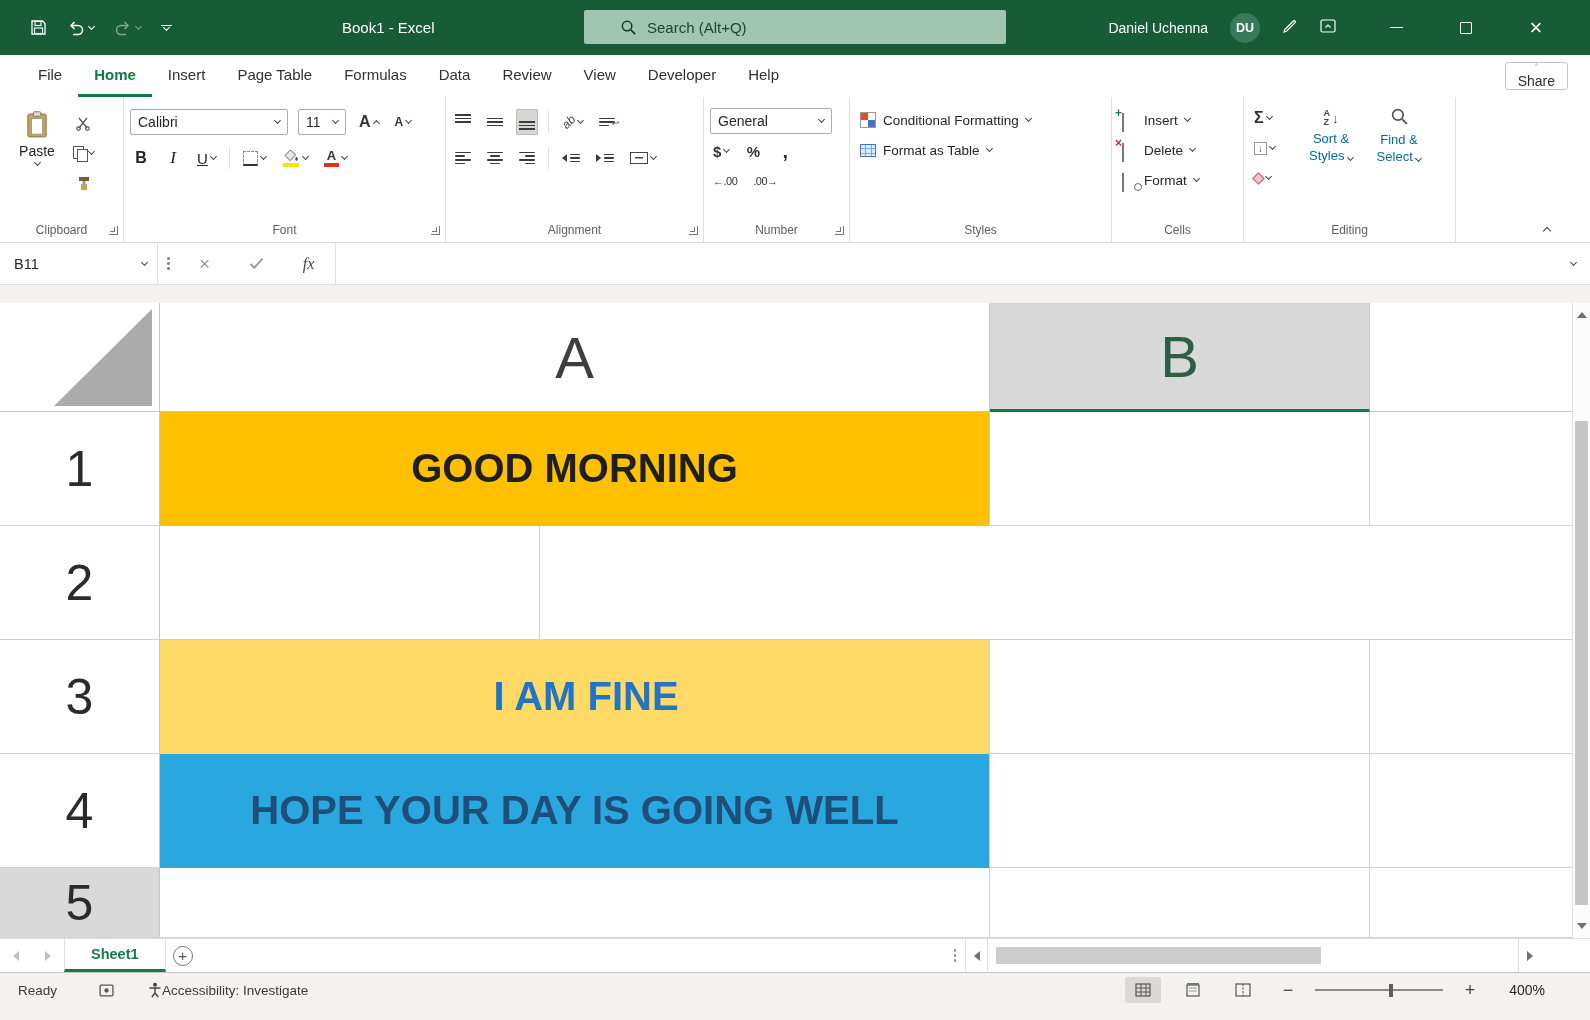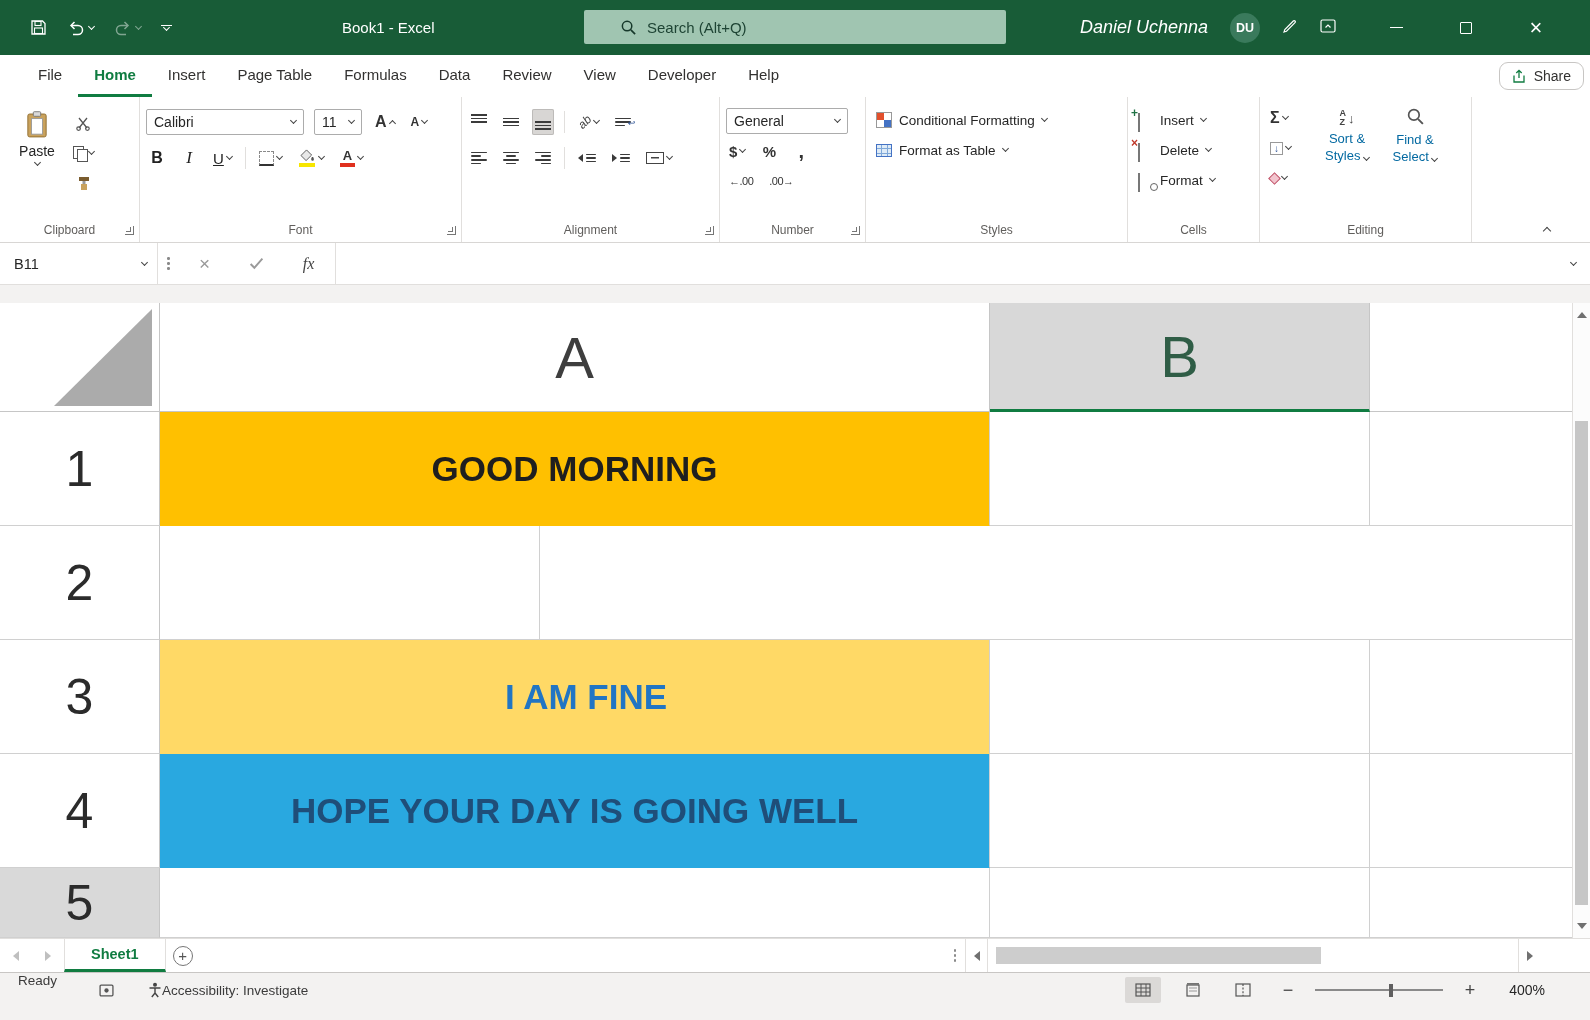--- a/index.html
+++ b/index.html
@@ -16,48 +16,48 @@
   .chv.up{transform:rotate(225deg);margin-top:3px;}
   .chv.sm{width:5px;height:5px;}
   .qa-custom{display:flex;flex-direction:column;align-items:center;gap:2px;}
   .qa-custom .bar{width:11px;height:1.4px;background:#fff;}
   .doc-title{position:absolute;left:342px;top:0;height:55px;display:flex;align-items:center;font-size:15px;color:#fff;}
   .searchbox{position:absolute;left:50%;top:10px;transform:translateX(-50%);width:422px;height:34px;background:#A0C5B1;border-radius:2px;display:flex;align-items:center;color:#16382A;}
   .searchbox svg{margin-left:36px;flex:none;}
   .searchbox input{flex:1;height:100%;border:none;outline:none;background:transparent;font-size:15px;color:#16382A;padding-left:10px;font-family:"Liberation Sans",sans-serif;}
   .searchbox input::placeholder{color:#1E4434;opacity:1;}
   .tb-right{margin-left:auto;display:flex;align-items:center;gap:22px;padding-right:26px;}
-  .user-name{font-size:18px;font-style:italic;}
+  .user-name{font-size:14px;}
   .avatar{width:30px;height:30px;border-radius:50%;background:#3A7A5C;display:flex;align-items:center;justify-content:center;font-size:12.5px;font-weight:700;color:#fff;}
   .win-group{display:flex;align-items:center;gap:14px;margin-left:10px;}
   .win-btn{width:56px;height:55px;display:flex;align-items:center;justify-content:center;}
   .min-glyph{width:13px;height:1.5px;background:#fff;}
   .max-glyph{width:12px;height:12px;border:1.4px solid #fff;border-radius:1px;}
   .close-glyph{font-size:22px;line-height:22px;color:#fff;font-weight:400;}
 
   
   .menubar{height:42px;background:#fff;display:flex;align-items:stretch;position:relative;flex:none;}
   .tabs{display:flex;margin-left:22px;}
   .mtab{display:flex;align-items:center;padding:0 16px;font-size:15px;color:#323130;border-bottom:3px solid transparent;cursor:default;}
   .mtab.active{color:#107C41;border-bottom-color:#107C41;font-weight:600;}
-  .share-btn{position:absolute;right:6px;top:7px;height:28px;display:flex;align-items:center;gap:7px;border:1px solid #C8C6C4;border-radius:9px;padding:0 12px;font-size:14px;color:#323130;background:#fff;}
+  .share-btn{position:absolute;right:22px;top:7px;height:28px;display:flex;align-items:center;gap:7px;border:1px solid #C8C6C4;border-radius:3px;padding:0 12px;font-size:14px;color:#323130;background:#fff;flex-direction:column;}
 
   
   .ribbon{height:146px;background:#fff;border-bottom:1px solid #D8D6D4;display:flex;flex:none;}
   .group{position:relative;border-right:1px solid #E1DFDD;padding:12px 6px 24px;flex:none;}
   .group-label{position:absolute;bottom:5px;left:0;right:0;text-align:center;font-size:12px;color:#605E5C;}
   .launcher{position:absolute;bottom:7px;right:5px;width:9px;height:9px;border-right:1.3px solid #767676;border-bottom:1.3px solid #767676;}
   .launcher::before{content:"";position:absolute;left:1px;top:1px;width:4px;height:4px;border-right:1.3px solid #767676;border-bottom:1.3px solid #767676;}
   .rrow{display:flex;align-items:center;gap:10px;height:26px;margin-bottom:10px;}
   .ibtn{height:26px;min-width:22px;display:flex;align-items:center;justify-content:center;gap:3px;border-radius:2px;padding:0 3px;}
   .ibtn.pressed{background:#D8D6D4;box-shadow:0 0 0 1px #BDBBB9 inset;}
   .combo{height:26px;border:1px solid #ACACAC;display:flex;align-items:center;font-size:14px;color:#262626;padding-left:7px;border-radius:2px;background:#fff;}
   .combo .chv{margin-left:auto;margin-right:7px;}
   
-  .g-clip{width:140px;display:flex;gap:2px;}
+  .g-clip{width:124px;display:flex;gap:2px;}
   .paste-btn{width:62px;display:flex;flex-direction:column;align-items:center;justify-content:flex-start;gap:4px;padding-top:2px;}
   .paste-btn .plabel{font-size:14px;color:#262626;}
   .clip-col{display:flex;flex-direction:column;gap:6px;padding-top:2px;}
   .clip-col .ibtn{height:24px;}
   .copy-ic{position:relative;width:13px;height:15px;}
   .copy-ic::before,.copy-ic::after{content:"";position:absolute;width:9px;height:11px;border:1px solid #555;background:#fff;}
   .copy-ic::before{left:0;top:0;}
   .copy-ic::after{left:3.5px;top:3.5px;}
   
   .g-font{width:322px;}
@@ -152,21 +152,21 @@
   .hdr-row{display:flex;height:109px;flex:none;}
   .corner{width:160px;position:relative;background:#fff;border-right:1px solid #C6C6C6;border-bottom:1px solid #C6C6C6;flex:none;}
   .colhdr{display:flex;align-items:center;justify-content:center;font-size:58px;color:#3E3E3E;border-right:1px solid #C6C6C6;border-bottom:1px solid #C6C6C6;background:#fff;}
   .colA{width:830px;flex:none;}
   .colB{width:380px;flex:none;background:#D8D8D8;border-bottom:3px solid #107C41;color:#2F5D46;}
   .colC{flex:1;border-right:none;}
   .grow{display:flex;flex:none;}
   .h114{height:114px;} .h70{height:70px;}
   .rowhdr{width:160px;display:flex;align-items:center;justify-content:center;font-size:50px;color:#2b2b2b;border-right:1px solid #C6C6C6;border-bottom:1px solid #D0D0D0;background:#fff;flex:none;overflow:hidden;}
   .rowhdr.selhdr{background:#D9D9D9;}
-  .cellA{width:830px;display:flex;align-items:center;justify-content:center;font-weight:700;font-size:35px;border-right:1px solid #D0D0D0;border-bottom:1px solid transparent;flex:none;}
+  .cellA{width:830px;display:flex;align-items:center;justify-content:center;font-weight:700;font-size:40px;border-right:1px solid #D0D0D0;border-bottom:1px solid transparent;flex:none;}
   .cellA.plain{border-bottom:1px solid #D0D0D0;}
   .cellB{width:380px;border-right:1px solid #D0D0D0;border-bottom:1px solid #D0D0D0;background:#fff;flex:none;}
   .cellC{flex:1;border-bottom:1px solid #D0D0D0;background:#fff;}
   .vscroll{width:18px;border-left:1px solid #E1DFDD;background:#FCFCFC;position:relative;flex:none;}
   .vs-btn{height:24px;display:flex;align-items:center;justify-content:center;}
   .vs-btn.bottom{position:absolute;bottom:0;left:0;right:0;}
   .vs-thumb{position:absolute;left:2px;right:2px;top:118px;height:484px;background:#C6C6C6;}
   .tri-up{width:0;height:0;border-left:5px solid transparent;border-right:5px solid transparent;border-bottom:6px solid #707070;}
   .tri-down{width:0;height:0;border-left:5px solid transparent;border-right:5px solid transparent;border-top:6px solid #707070;}
   .tri-left{width:0;height:0;border-top:5px solid transparent;border-bottom:5px solid transparent;border-right:6px solid #707070;}
@@ -182,21 +182,21 @@
   .sb-spacer{flex:1;}
   .hscroll{width:575px;display:flex;align-items:stretch;border-left:1px solid #E1DFDD;flex:none;}
   .hs-btn{width:22px;display:flex;align-items:center;justify-content:center;border-right:1px solid #E1DFDD;}
   .hs-btn.last{border-right:none;border-left:1px solid #E1DFDD;}
   .hs-track{flex:1;position:relative;}
   .hs-thumb{position:absolute;left:8px;top:8px;height:17px;width:325px;background:#CDCDCD;}
   .hs-end{width:50px;}
 
   
   .statusbar{height:48px;background:#F3F2F1;border-top:1px solid #C8C6C4;flex:none;display:flex;align-items:flex-start;}
-  .sb-row{height:34px;width:100%;display:flex;}
+  .sb-row{height:34px;width:100%;display:flex;align-items:center;}
   .sb-ready{font-size:13.5px;color:#3b3b3b;margin-left:18px;}
   .sb-ico{margin-left:42px;display:flex;align-items:center;}
   .sb-acc{margin-left:34px;display:flex;align-items:center;gap:0;}
   .sb-acc .t{font-size:13.5px;color:#3b3b3b;}
   .sb-right{margin-left:auto;display:flex;align-items:center;gap:14px;padding-right:45px;}
   .view-btn{width:36px;height:26px;display:flex;align-items:center;justify-content:center;border-radius:2px;}
   .view-btn.sel{background:#DBD9D7;}
   .zoom-out,.zoom-in{width:26px;text-align:center;font-size:18px;color:#444;}
   .zoom-slider{width:128px;height:24px;position:relative;}
   .zoom-track{position:absolute;left:0;right:0;top:11px;height:2px;background:#8a8a8a;}

